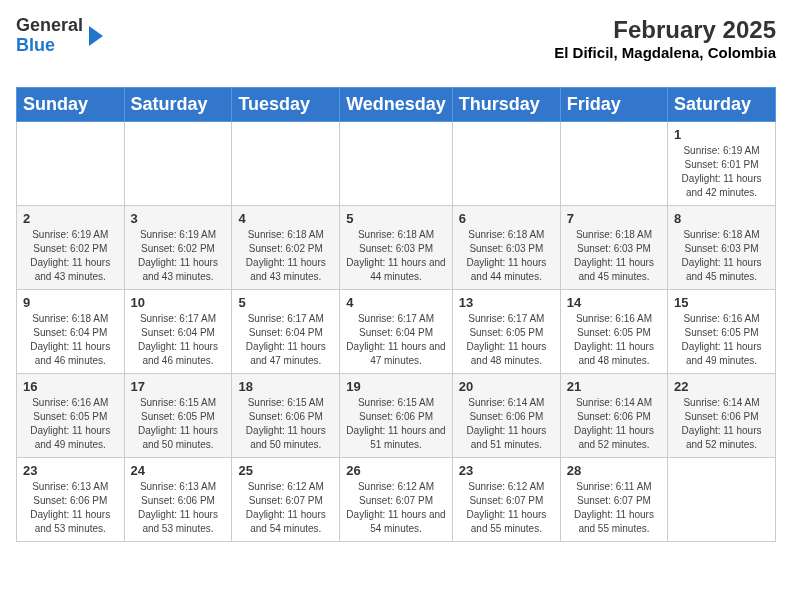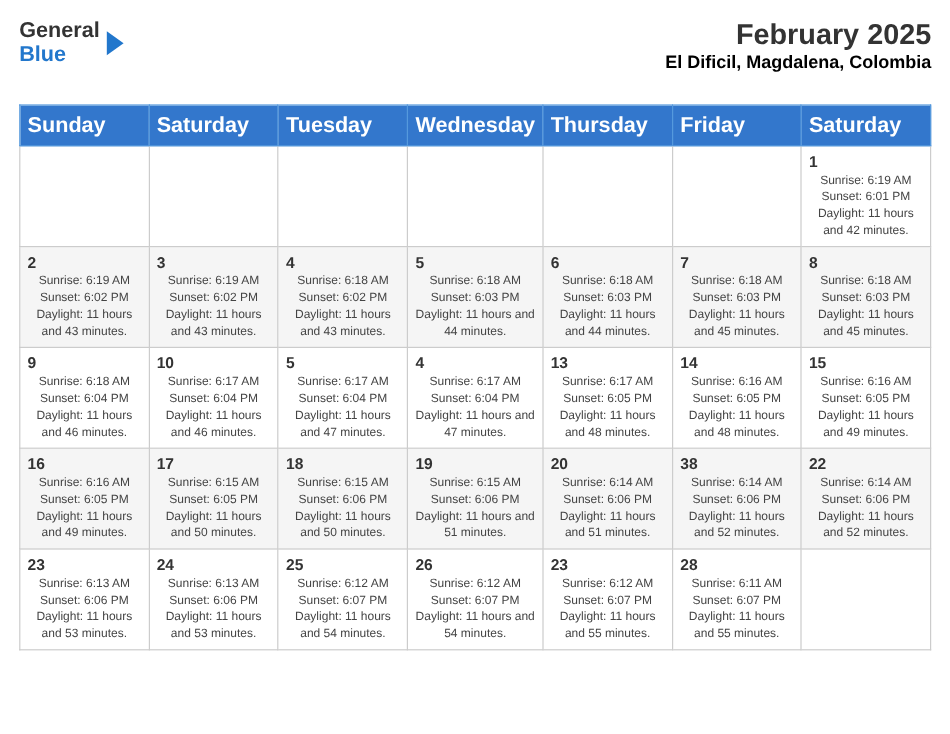--- a/index.html
+++ b/index.html
@@ -244,21 +244,21 @@
 Sunset: 6:06 PM
 Daylight: 11 hours and 51 minutes.</div>
         </td>
         <td>
           <span class="day-num">20</span>
           <div class="day-info">Sunrise: 6:14 AM
 Sunset: 6:06 PM
 Daylight: 11 hours and 51 minutes.</div>
         </td>
         <td>
-          <span class="day-num">38</span>
+          <span class="day-num">21</span>
           <div class="day-info">Sunrise: 6:14 AM
 Sunset: 6:06 PM
 Daylight: 11 hours and 52 minutes.</div>
         </td>
         <td>
           <span class="day-num">22</span>
           <div class="day-info">Sunrise: 6:14 AM
 Sunset: 6:06 PM
 Daylight: 11 hours and 52 minutes.</div>
         </td>

